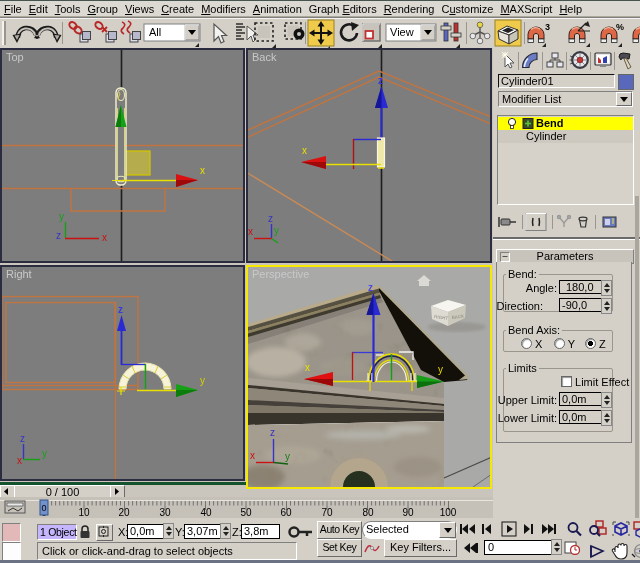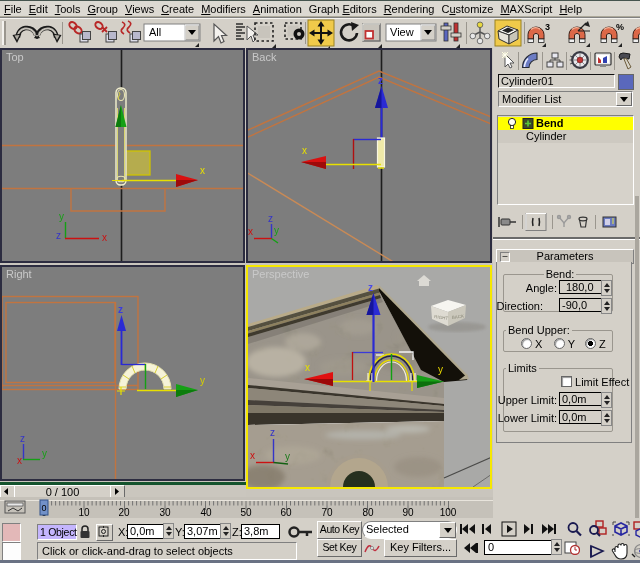--- a/index.html
+++ b/index.html
@@ -722,31 +722,31 @@
   <div class="abs" style="left:3px;top:201px;width:138px;height:195px;">
 
     <div class="abs raised" style="left:0;top:0;width:136px;height:13px;background:#c8c4bc;">
       <div class="abs sunken" style="left:3px;top:2px;width:8px;height:8px;background:#d4d0c8;font-size:9px;line-height:7px;text-align:center;">–</div>
       <div class="abs" style="left:0;top:0px;width:136px;text-align:center;">Parameters</div>
     </div>
 
     <div class="abs" style="left:0;top:13px;width:134px;height:180px;border:1px solid #808080;border-top:none;background:#d4d0c8;">
 
       <fieldset style="position:absolute;left:6px;top:6px;width:108px;height:42px;border:1px solid #9a968e;border-radius:2px;margin:0;padding:0;">
-        <legend style="font-size:11px;padding:0 2px;margin-left:2px;text-align:center;">Bend:</legend>
+        <legend style="font-size:11px;padding:0 2px;margin-left:2px;">Bend:</legend>
       </fieldset>
       <div class="abs" style="right:74px;top:20px;white-space:nowrap;">Angle:</div>
       <div class="abs edit" style="left:62px;top:18px;width:40px;height:12px;background:#d4d0c8;border:1px solid #000;padding-left:6px;">180,0</div>
       <div class="abs spinner" style="left:104px;top:18px;"></div>
       <div class="abs" style="right:88px;top:38px;white-space:nowrap;">Direction:</div>
       <div class="abs edit" style="left:62px;top:36px;width:40px;height:12px;background:#d4d0c8;border:1px solid #000;padding-left:2px;">-90,0</div>
       <div class="abs spinner" style="left:104px;top:36px;"></div>
 
       <fieldset style="position:absolute;left:6px;top:62px;width:108px;height:26px;border:1px solid #9a968e;border-radius:2px;margin:0;padding:0;">
-        <legend style="font-size:11px;padding:0 2px;margin-left:2px;">Bend Upper:</legend>
+        <legend style="font-size:11px;padding:0 2px;margin-left:2px;">Bend Axis:</legend>
       </fieldset>
       <div class="abs" style="left:24px;top:76px;"><span class="radio"></span> X</div>
       <div class="abs" style="left:57px;top:76px;"><span class="radio"></span> Y</div>
       <div class="abs" style="left:88px;top:76px;"><span class="radio checked"></span> Z</div>
 
       <fieldset style="position:absolute;left:6px;top:100px;width:108px;height:68px;border:1px solid #9a968e;border-radius:2px;margin:0;padding:0;">
         <legend style="font-size:11px;padding:0 2px;margin-left:2px;">Limits</legend>
       </fieldset>
       <div class="abs" style="left:64px;top:114px;"><span class="chk"></span> Limit Effect</div>
       <div class="abs" style="right:74px;top:132px;white-space:nowrap;">Upper Limit:</div>

